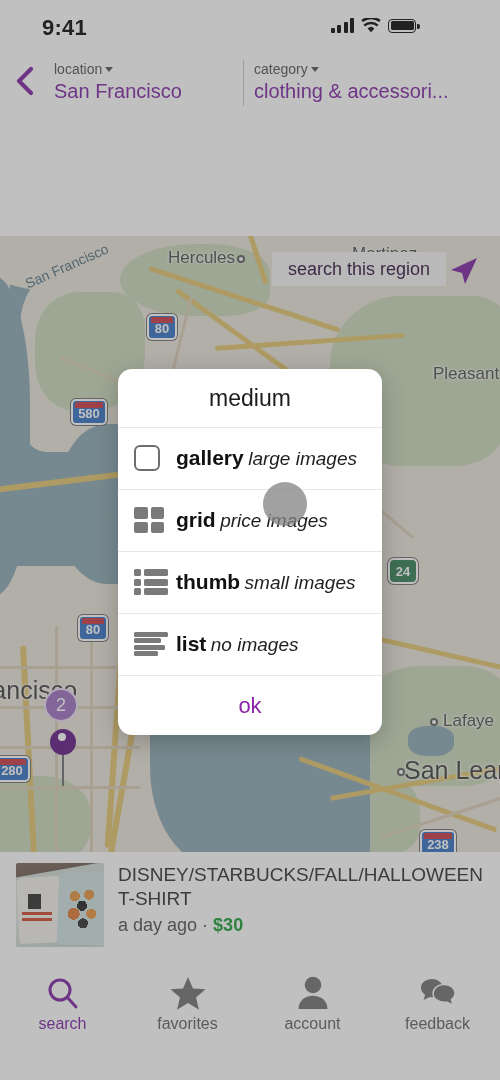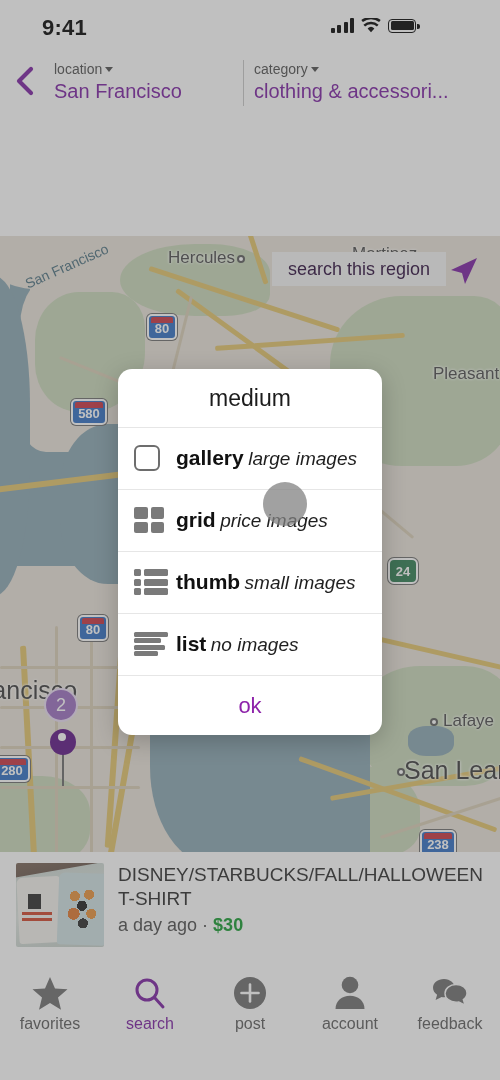--- a/index.html
+++ b/index.html
@@ -680,49 +680,39 @@
       <div class="listing-title">DISNEY/STARBUCKS/FALL/HALLOWEEN T-SHIRT</div>
       <div class="listing-meta">
         <span>a day ago</span>
         <span>·</span>
         <span class="listing-price">$30</span>
       </div>
     </div>
   </div>
 
   <div class="tabbar">
-    <div class="tab">
-      <span class="tab-ico">
-        <svg width="36" height="34" viewBox="0 0 36 34">
-          <polygon points="18,1 23,12.5 35.5,13.3 26,21.6 29,33.8 18,27 7,33.8 10,21.6 0.5,13.3 13,12.5" fill="#6e6e6e"></polygon>
-        </svg>
-      </span>
-      <span class="tab-label">favorites</span>
-    </div>
-
     <div class="tab active">
       <span class="tab-ico">
         <svg width="34" height="34" viewBox="0 0 34 34">
           <circle cx="14" cy="14" r="10" fill="none" stroke="#7B1FA2" stroke-width="3"></circle>
           <line x1="21.5" y1="21.5" x2="30" y2="31" stroke="#7B1FA2" stroke-width="3" stroke-linecap="round"></line>
         </svg>
       </span>
       <span class="tab-label">search</span>
     </div>
 
     <div class="tab">
       <span class="tab-ico">
-        <svg width="34" height="34" viewBox="0 0 34 34">
-          <circle cx="17" cy="17" r="16" fill="#6e6e6e"></circle>
-          <line x1="17" y1="8.5" x2="17" y2="25.5" stroke="#fff" stroke-width="2.6" stroke-linecap="round"></line>
-          <line x1="8.5" y1="17" x2="25.5" y2="17" stroke="#fff" stroke-width="2.6" stroke-linecap="round"></line>
+        <svg width="36" height="34" viewBox="0 0 36 34">
+          <polygon points="18,1 23,12.5 35.5,13.3 26,21.6 29,33.8 18,27 7,33.8 10,21.6 0.5,13.3 13,12.5" fill="#6e6e6e"></polygon>
         </svg>
       </span>
-      <span class="tab-label">post</span>
-    </div>
+      <span class="tab-label">favorites</span>
+    </div>
+
 
     <div class="tab">
       <span class="tab-ico">
         <svg width="32" height="34" viewBox="0 0 32 34">
           <circle cx="16" cy="9" r="8.3" fill="#6e6e6e"></circle>
           <path d="M1.5 33c0-8.2 6.5-13.2 14.5-13.2S30.5 24.8 30.5 33Z" fill="#6e6e6e"></path>
         </svg>
       </span>
       <span class="tab-label">account</span>
     </div>

